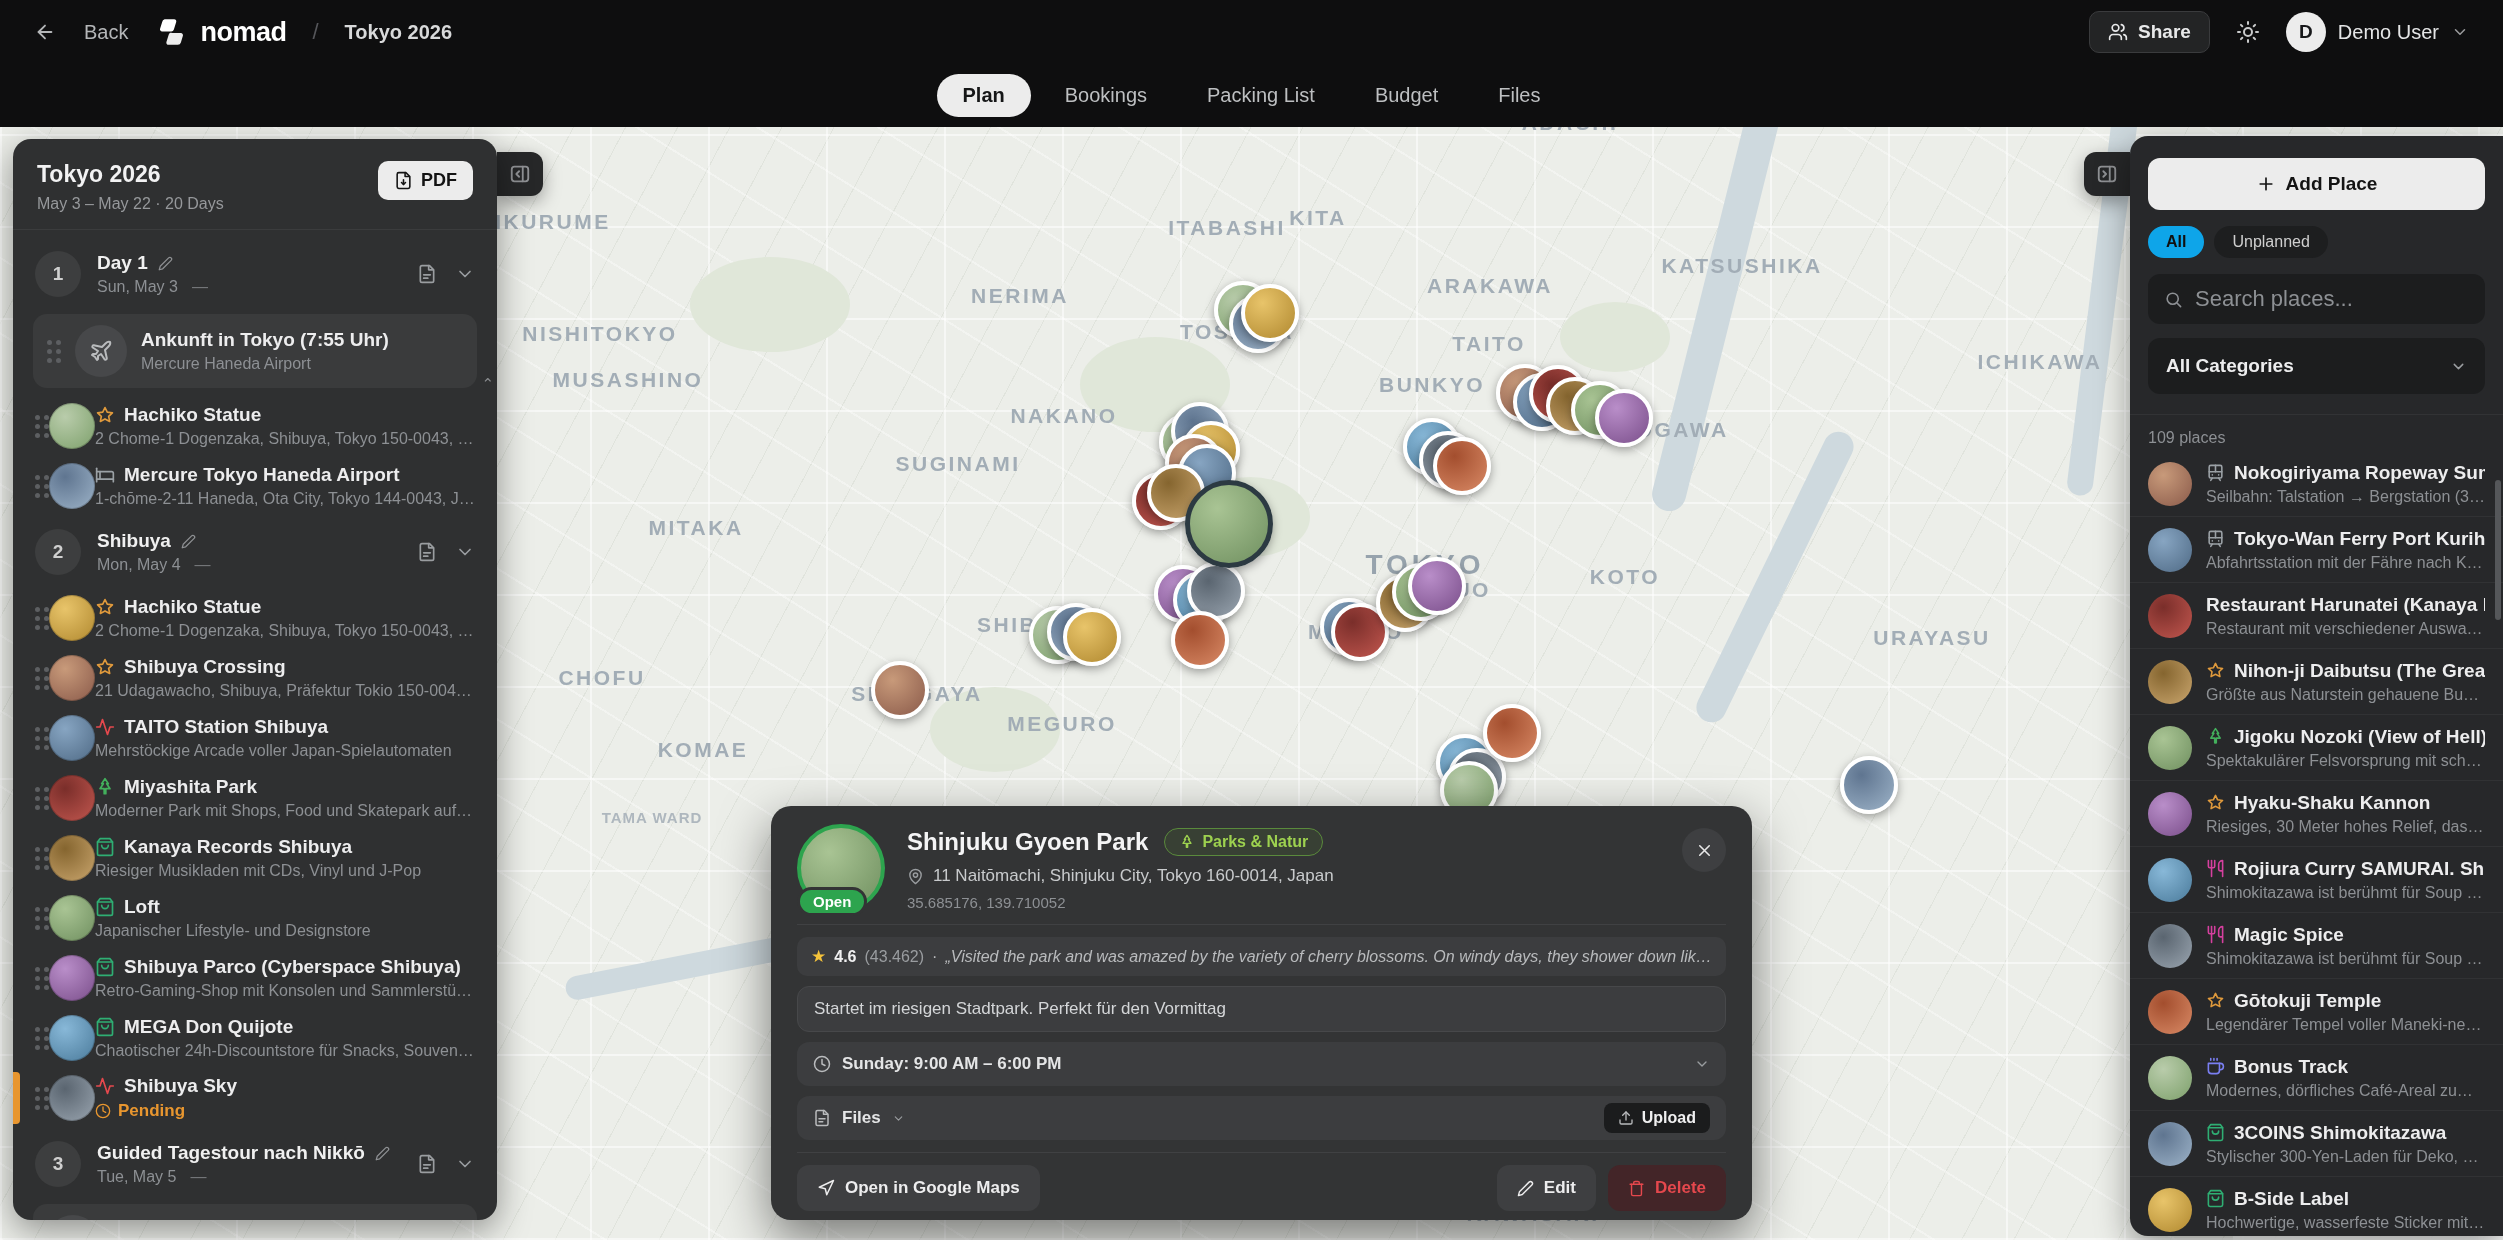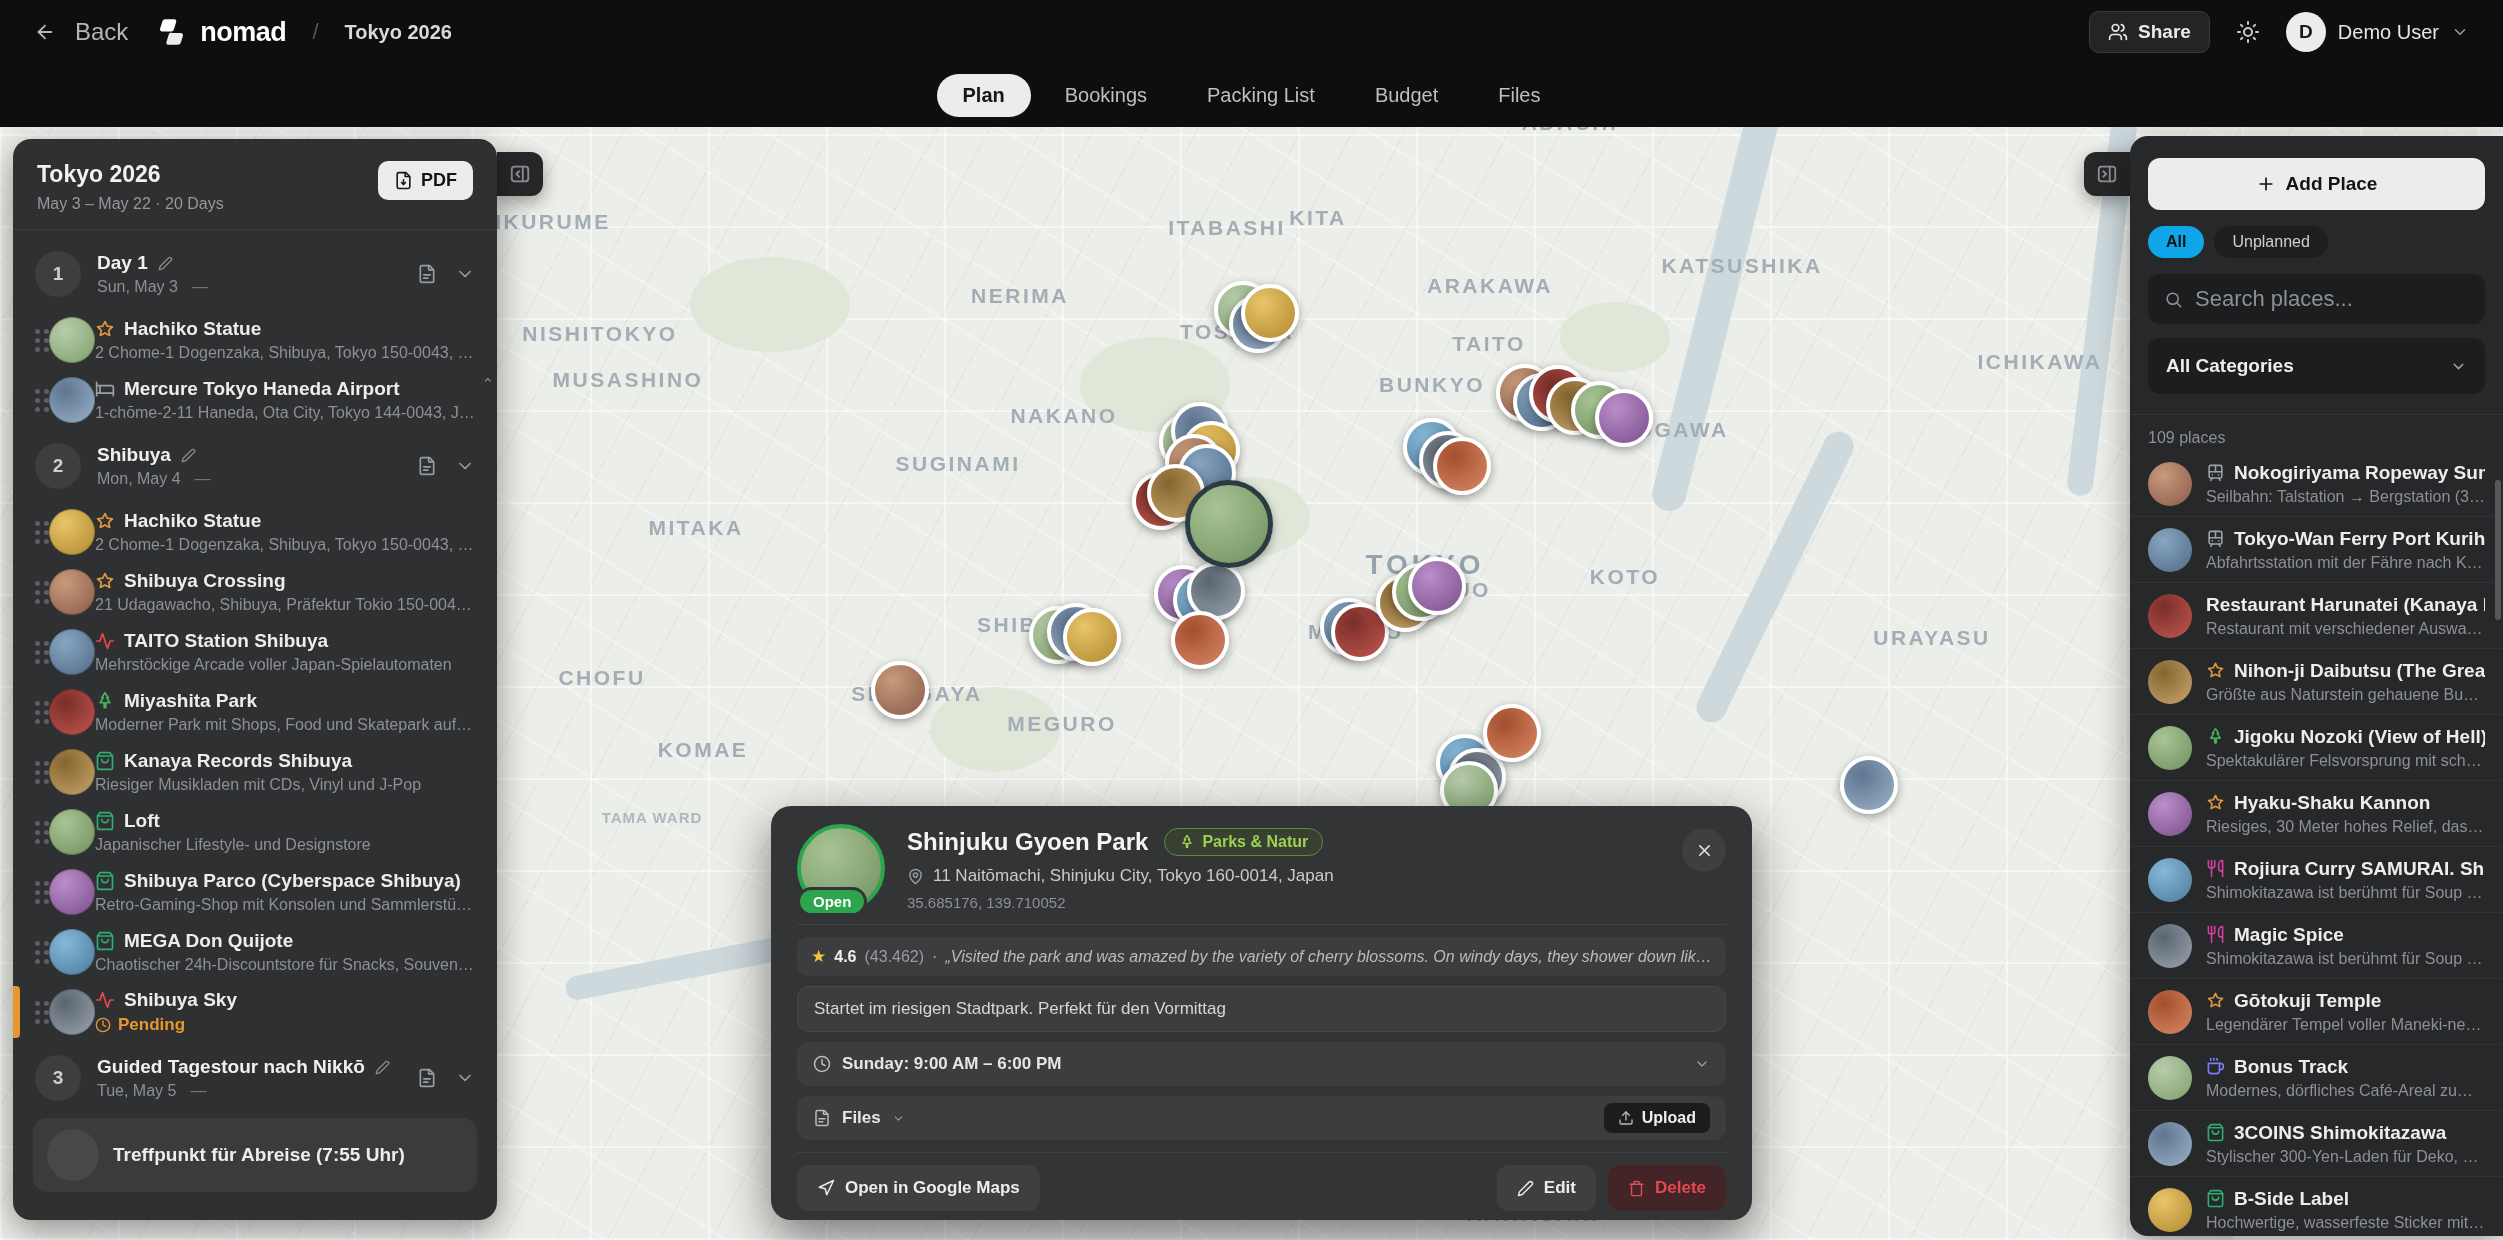--- a/index.html
+++ b/index.html
@@ -1,21 +1,21 @@
 <!DOCTYPE html>
 <html><head>
 <meta charset="utf-8">
 <style>
   *{box-sizing:border-box;margin:0;padding:0}
   body{margin:0;background:#0e0e0f;font-family:"Liberation Sans",sans-serif;-webkit-font-smoothing:antialiased}
   #app{position:relative;width:2503px;height:1240px;overflow:hidden;background:#0e0e0f}
 
   
   .topbar{position:absolute;top:0;left:0;right:0;height:64px;display:flex;align-items:center;padding:0 34px;gap:26px;z-index:20}
-  .back{display:flex;align-items:center;gap:19px;color:#b4b6b8;font-size:24px;cursor:pointer}
+  .back{display:flex;align-items:center;gap:28px;color:#b4b6b8;font-size:20px;cursor:pointer}
   .brand{display:flex;align-items:center;gap:12px;color:#fff;font-weight:800;font-size:27px;letter-spacing:-.5px}
   .brand .logo{display:inline-flex}
   .crumb-sep{color:#55565a;font-size:22px}
   .trip-title{color:#d8d9da;font-size:20px;font-weight:600}
   .top-right{margin-left:auto;display:flex;align-items:center;gap:26px}
   .share-btn{display:flex;gap:10px;align-items:center;background:#232425;border:1px solid #3a3b3d;border-radius:10px;padding:9px 18px;color:#e8e9ea;font-size:19px;font-weight:600;cursor:pointer}
   .icon-btn{color:#c9cacb;display:inline-flex;cursor:pointer}
   .user{display:flex;align-items:center;gap:12px;cursor:pointer}
   .avatar{width:40px;height:40px;border-radius:50%;background:#ececec;color:#17181a;font-weight:800;font-size:19px;display:flex;align-items:center;justify-content:center}
   .user-name{color:#e4e5e6;font-size:20px}
@@ -330,20 +330,43 @@
                 <path d="M8 13h8M8 17h5"></path>
               </svg>
             </span>
         <span class="ti">
               <svg fill="none" stroke="currentColor" stroke-width="2" stroke-linecap="round" stroke-linejoin="round" viewBox="0 0 24 24">
                 <path d="m6 9 6 6 6-6"></path>
               </svg>
             </span>
       </div>
         </div>
+        <div class="event-card">
+          <span class="drag">
+            <i></i>
+            <i></i>
+            <i></i>
+            <i></i>
+            <i></i>
+            <i></i>
+          </span>
+        <span class="event-icon">
+            <span class="ti">
+              <svg fill="none" stroke="currentColor" stroke-width="2" stroke-linecap="round" stroke-linejoin="round" viewBox="0 0 24 24">
+                <path d="M17.8 19.2 16 11l3.5-3.5C21 6 21.5 4 21 3c-1-.5-3 0-4.5 1.5L13 8 4.8 6.2c-.5-.1-.9.1-1.1.5l-.3.5c-.2.5-.1 1 .3 1.3L9 12l-2 3H4l-1 1 3 2 2 3 1-1v-3l3-2 3.5 5.3c.3.4.8.5 1.3.3l.5-.2c.4-.3.6-.7.5-1.2z"></path>
+              </svg>
+            </span>
+          </span>
+        <div class="pi-text">
+            <div class="pi-title">
+              <span>Ankunft in Tokyo (7:55 Uhr)</span>
+            </div>
+        <div class="pi-sub">Mercure Haneda Airport</div>
+          </div>
+        </div>
         <div class="place-item">
           <span class="drag">
             <i></i>
             <i></i>
             <i></i>
             <i></i>
             <i></i>
             <i></i>
           </span>
       <span class="thumb" style="background:radial-gradient(circle at 35% 30%, #b9ccab, #7da06b)"></span>

